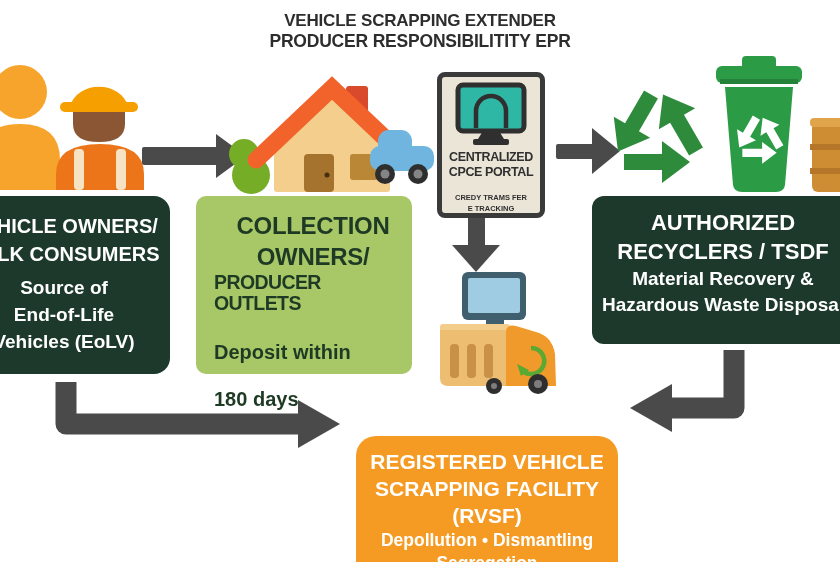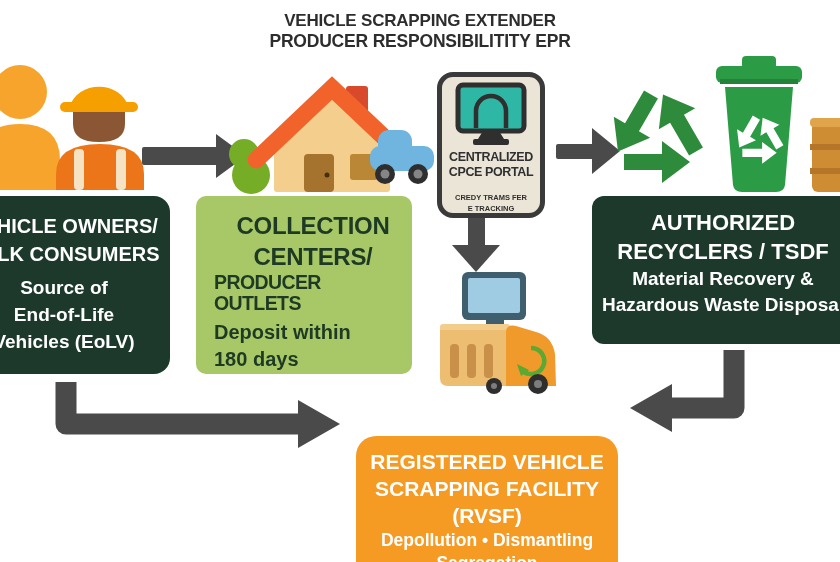--- a/index.html
+++ b/index.html
@@ -20,36 +20,36 @@
   .box-owners{left:-42px;top:196px;width:212px;height:178px;background:#1c392b;
     border-radius:16px;color:#fff;padding-top:16px;}
   .box-owners .h{font-size:20px;font-weight:bold;line-height:28px;display:block;}
   .box-owners .b{font-size:19px;font-weight:600;line-height:27px;display:block;}
   .box-owners .gap{height:6px;}
 
   .box-collection{left:196px;top:196px;width:216px;height:178px;background:#a8c868;
     border-radius:10px;color:#1e3a24;text-align:left;padding:14px 0 0 18px;}
   .box-collection .h{font-size:24px;font-weight:800;line-height:31px;display:block;letter-spacing:-0.3px;text-align:center;}
   .box-collection .sh{font-size:19.5px;font-weight:bold;line-height:21px;display:block;letter-spacing:-0.6px;}
-  .box-collection .b{font-size:20px;font-weight:bold;line-height:27px;display:block;}
+  .box-collection .b{font-size:20px;font-weight:bold;line-height:27px;display:block;margin-top:20px;}
   .box-collection .gap{height:5px;}
 
   .box-recyclers{left:592px;top:196px;width:262px;height:148px;background:#1c392b;
     border-radius:12px;color:#fff;padding-top:12px;}
   .box-recyclers .h{font-size:22px;font-weight:bold;line-height:29px;display:block;}
   .box-recyclers .b{font-size:19px;font-weight:600;line-height:26px;display:block;}
 
   .box-rvsf{left:356px;top:390px;width:262px;height:148px;background:#f59b23;
     border-radius:20px;color:#fff;padding-top:12px;margin-top:46px;}
   .box-rvsf .h{font-size:21px;font-weight:bold;line-height:27px;display:block;}
   .box-rvsf .b{font-size:17.5px;font-weight:700;line-height:23px;display:block;}
 
   
   .portal{left:437px;top:72px;width:108px;height:146px;border:5px solid #3a3a3a;
-    border-radius:16px;background:#ebe5d8;box-sizing:border-box;text-align:center;
+    border-radius:8px;background:#ebe5d8;box-sizing:border-box;text-align:center;
     padding-top:5px;}
   .portal .p1{font-size:12.5px;font-weight:800;color:#2f2f2f;line-height:15px;display:block;letter-spacing:-0.4px;}
   .portal .p2{font-size:7.5px;font-weight:bold;color:#2f2f2f;line-height:10px;display:block;margin-top:1px;}
   .portal .sub{margin-top:13px;}
 
   
   .arr-right .bar{position:absolute;background:#4a4a4a;border-radius:2px;}
   .arr-right .head{position:absolute;width:0;height:0;}
   .arr1{left:142px;top:134px;width:104px;height:44px;}
   .arr1 .bar{left:0;top:13px;width:76px;height:18px;}
@@ -158,21 +158,21 @@
     <span class="h">VEHICLE OWNERS/</span>
     <span class="h">BULK CONSUMERS</span>
     <div class="gap"></div>
     <span class="b">Source of</span>
     <span class="b">End-of-Life</span>
     <span class="b">Vehicles (EoLV)</span>
   </div>
 
   <div class="abs box box-collection">
     <span class="h">COLLECTION</span>
-    <span class="h">CENTERS/</span>
+    <span class="h">OWNERS/</span>
     <span class="sh">PRODUCER OUTLETS</span>
     <div class="gap"></div>
     <span class="b">Deposit within</span>
     <span class="b">180 days</span>
   </div>
 
   <div class="abs box box-recyclers">
     <span class="h">AUTHORIZED</span>
     <span class="h">RECYCLERS / TSDF</span>
     <span class="b">Material Recovery &amp;</span>

